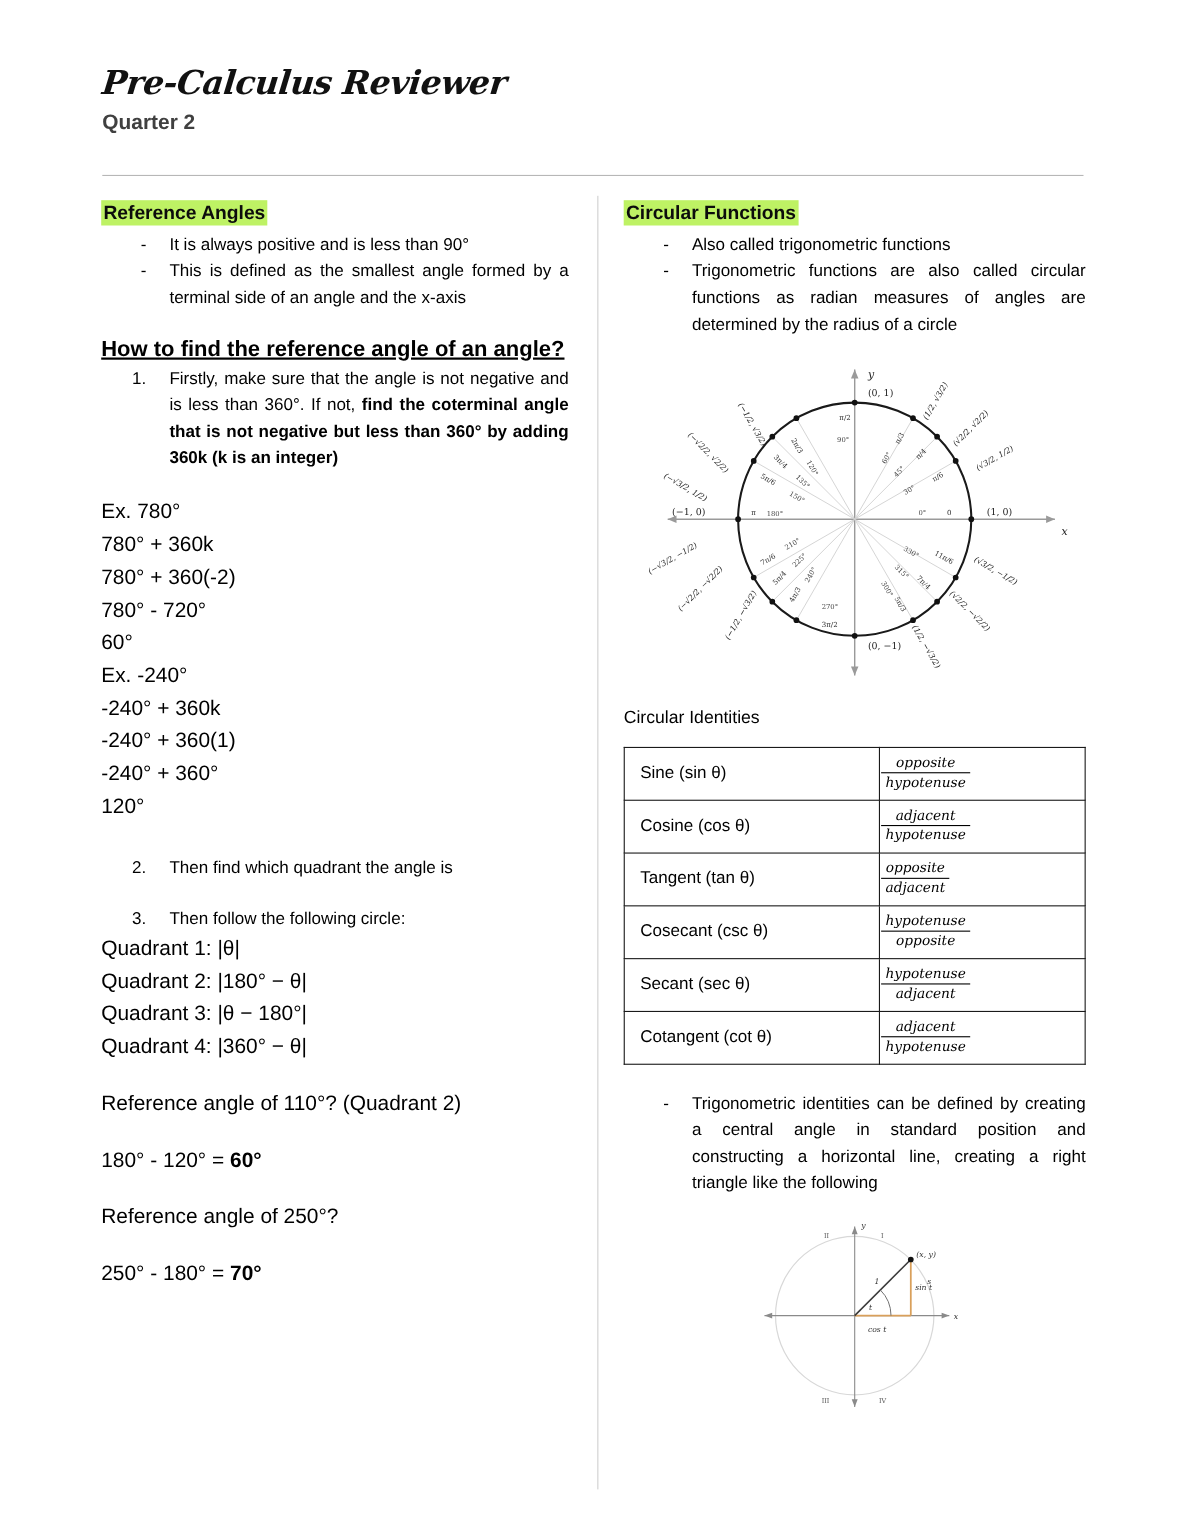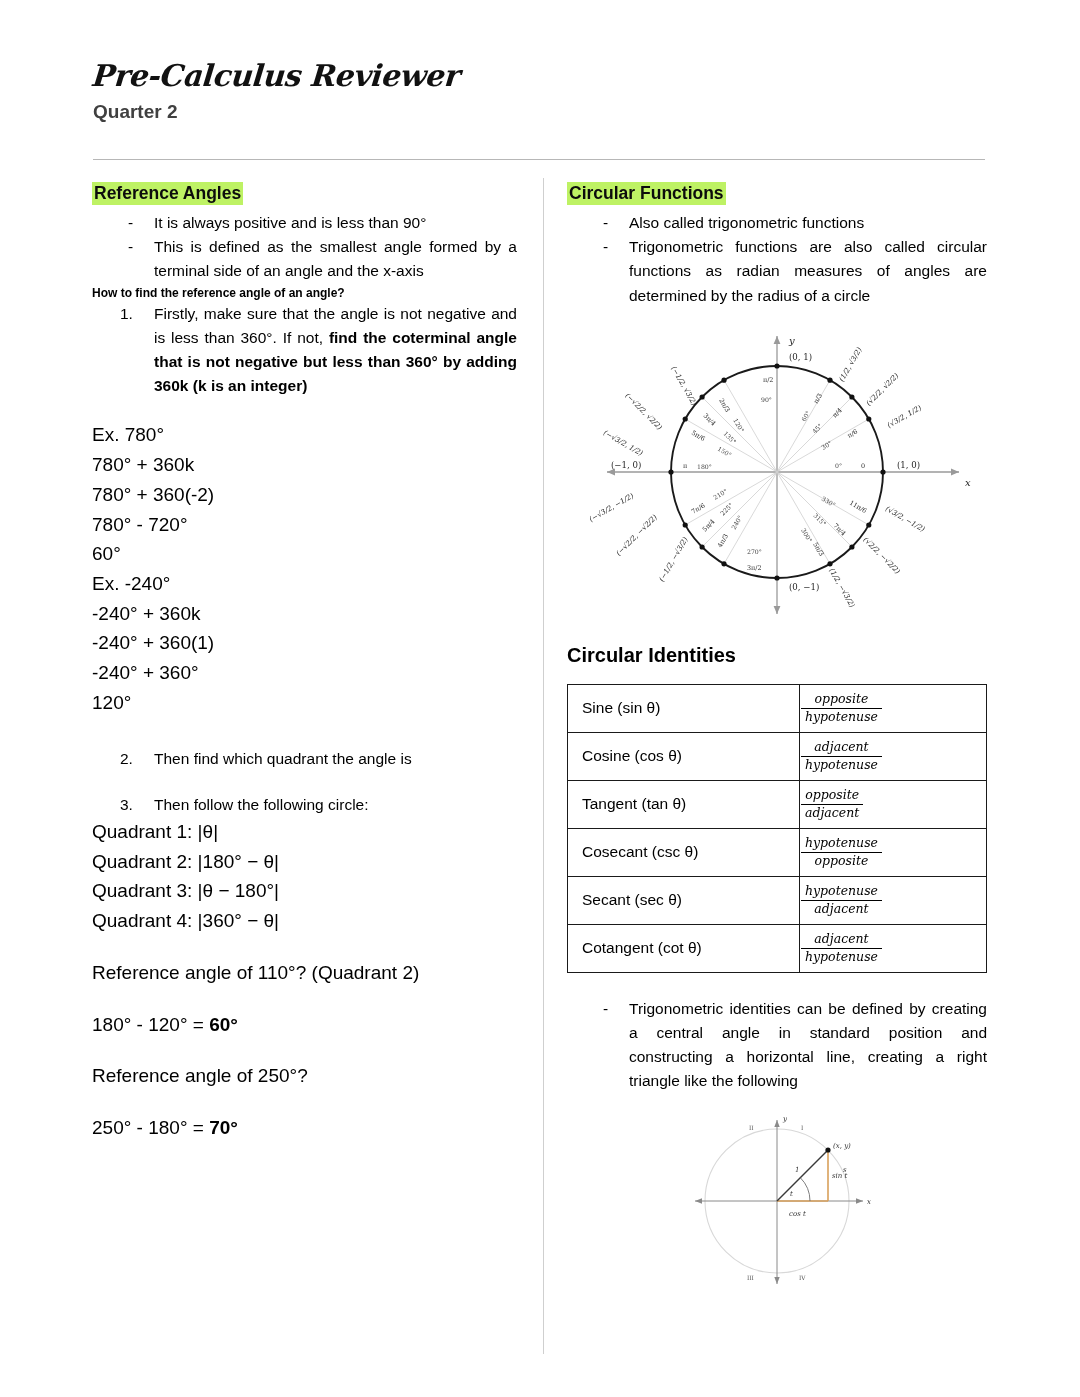--- a/index.html
+++ b/index.html
@@ -90,24 +90,26 @@
     line-height: 1.56;
     text-align: justify;
     margin-bottom: 0px;
   }
   .dash-list li .dash {
     position: absolute;
     left: 36px;
     top: 0;
   }
   .q-bold {
-    font-size: 12px;
+    font-size: 20px;
     font-weight: 700;
+    margin-top: 19px;
     margin-bottom: 0px;
     line-height: 1.5;
+    text-decoration: underline;
   }
   .num-list {
     margin: 0;
     padding: 0;
     list-style: none;
   }
   .num-list li {
     position: relative;
     padding-left: 62px;
     font-size: 15.5px;
@@ -124,22 +126,22 @@
     font-size: 19px;
     line-height: 1.565;
     white-space: pre-wrap;
   }
   .gap-md { height: 22px; }
   .gap-lg { height: 29px; }
   .bold-inline { font-weight: 700; }
 
   
   .sub-head {
-    font-size: 20px;
-    font-weight: 700;
+    font-size: 16px;
+    font-weight: 400;
     margin: 0 0 17px 0;
   }
   table.identities {
     border-collapse: collapse;
     width: 420px;
     table-layout: fixed;
   }
   table.identities td {
     border: 1.6px solid #1a1a1a;
     height: 45px;

